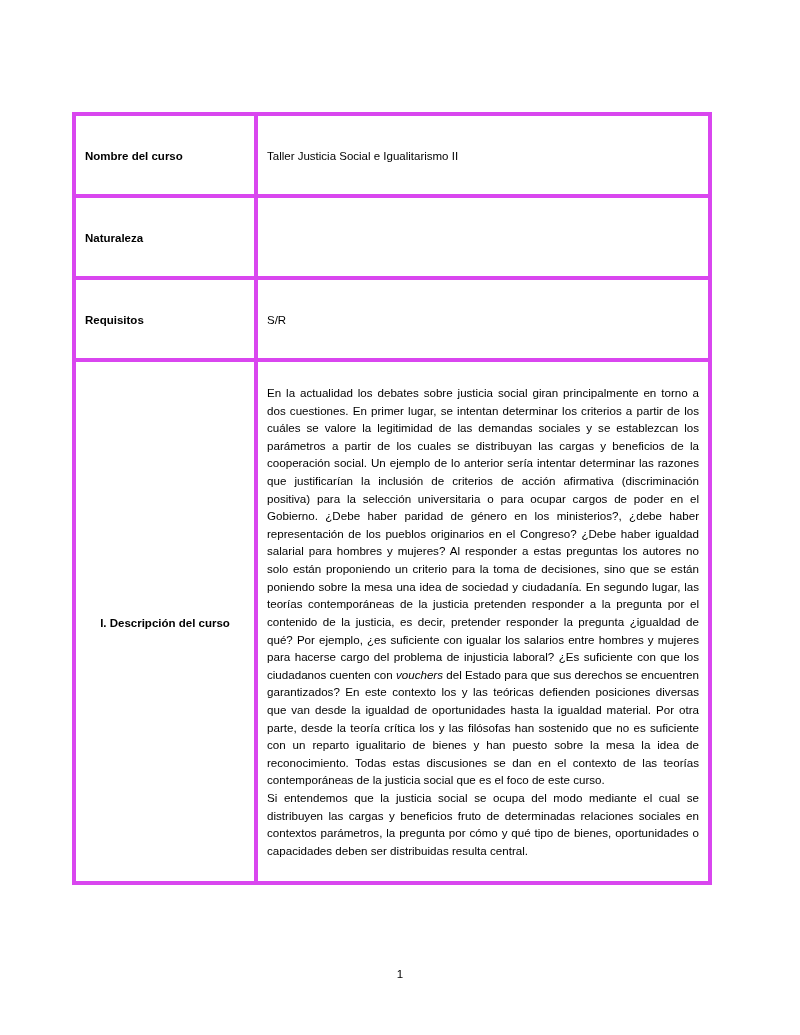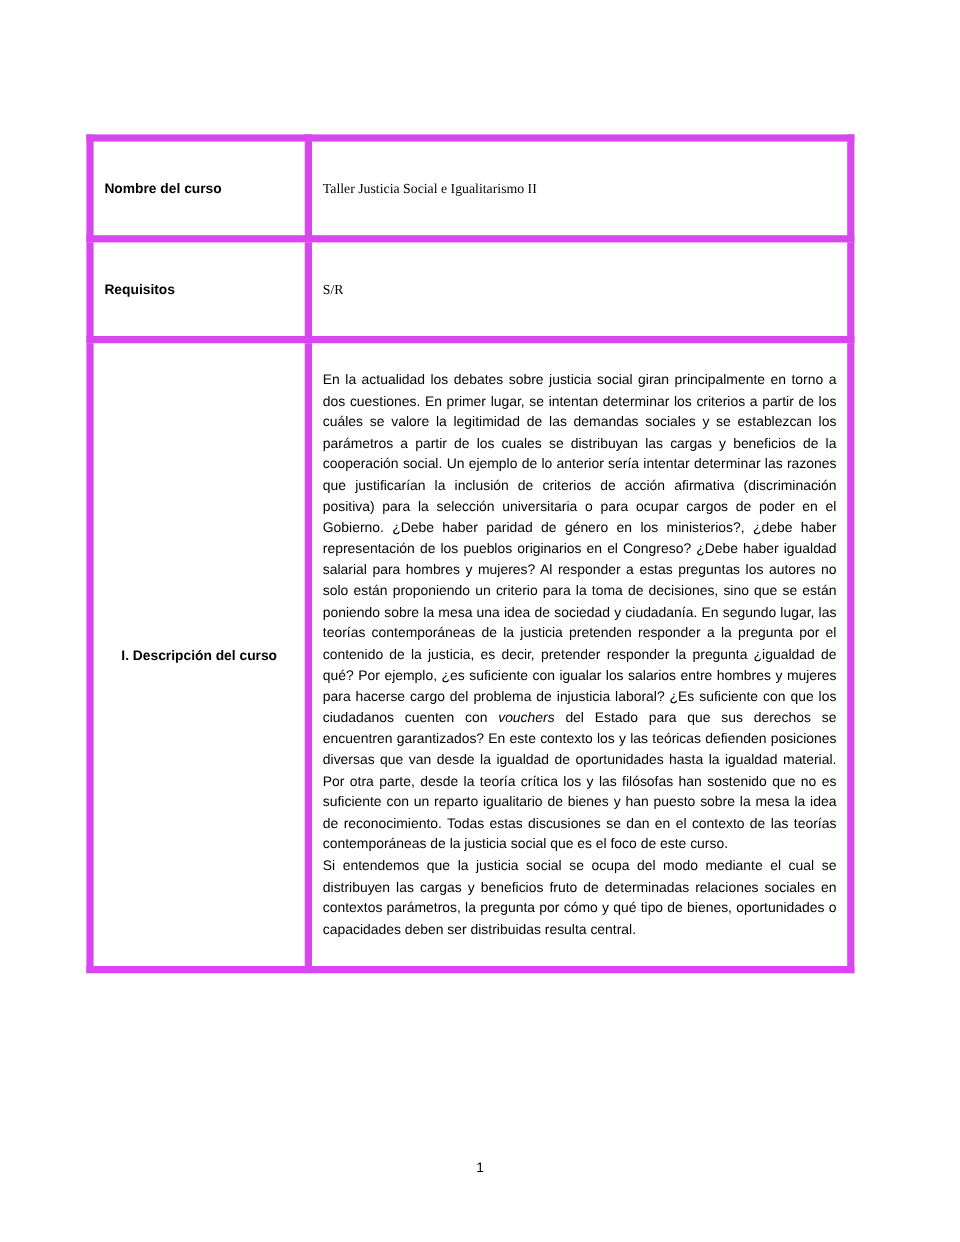--- a/index.html
+++ b/index.html
@@ -22,38 +22,37 @@
   }
   .doc-table {
     position: absolute;
     left: 72px;
     top: 112px;
     width: 640px;
     border-collapse: collapse;
     table-layout: fixed;
   }
   .doc-table td {
-    border: 6px solid #d946ef;
+    border: 4px solid #d946ef;
     vertical-align: middle;
     padding: 22px 9px;
   }
   .col-label {
     width: 182px;
   }
   .label-text {
     font-size: 11.5px;
     font-weight: bold;
     color: #000000;
     line-height: 1.3;
   }
   .value-text {
     font-size: 11.5px;
     color: #000000;
     line-height: 1.3;
-    font-family: Liberation Serif, serif;
   }
   .row-tall td {
     height: 34px;
   }
   .desc-label-cell {
     text-align: center;
     vertical-align: middle;
   }
   .desc-body-cell {
     vertical-align: top;
@@ -96,20 +95,28 @@
       <tr class="row-tall">
         <td class="col-label">
           <span class="label-text">Nombre del curso</span>
         </td>
         <td>
           <span class="value-text">Taller Justicia Social e Igualitarismo II</span>
         </td>
       </tr>
       <tr class="row-tall">
         <td class="col-label">
+          <span class="label-text">Naturaleza</span>
+        </td>
+        <td>
+          <span class="value-text"></span>
+        </td>
+      </tr>
+      <tr class="row-tall">
+        <td class="col-label">
           <span class="label-text">Requisitos</span>
         </td>
         <td>
           <span class="value-text">S/R</span>
         </td>
       </tr>
       <tr>
         <td class="col-label desc-label-cell">
           <span class="label-text">I. Descripción del curso</span>
         </td>

